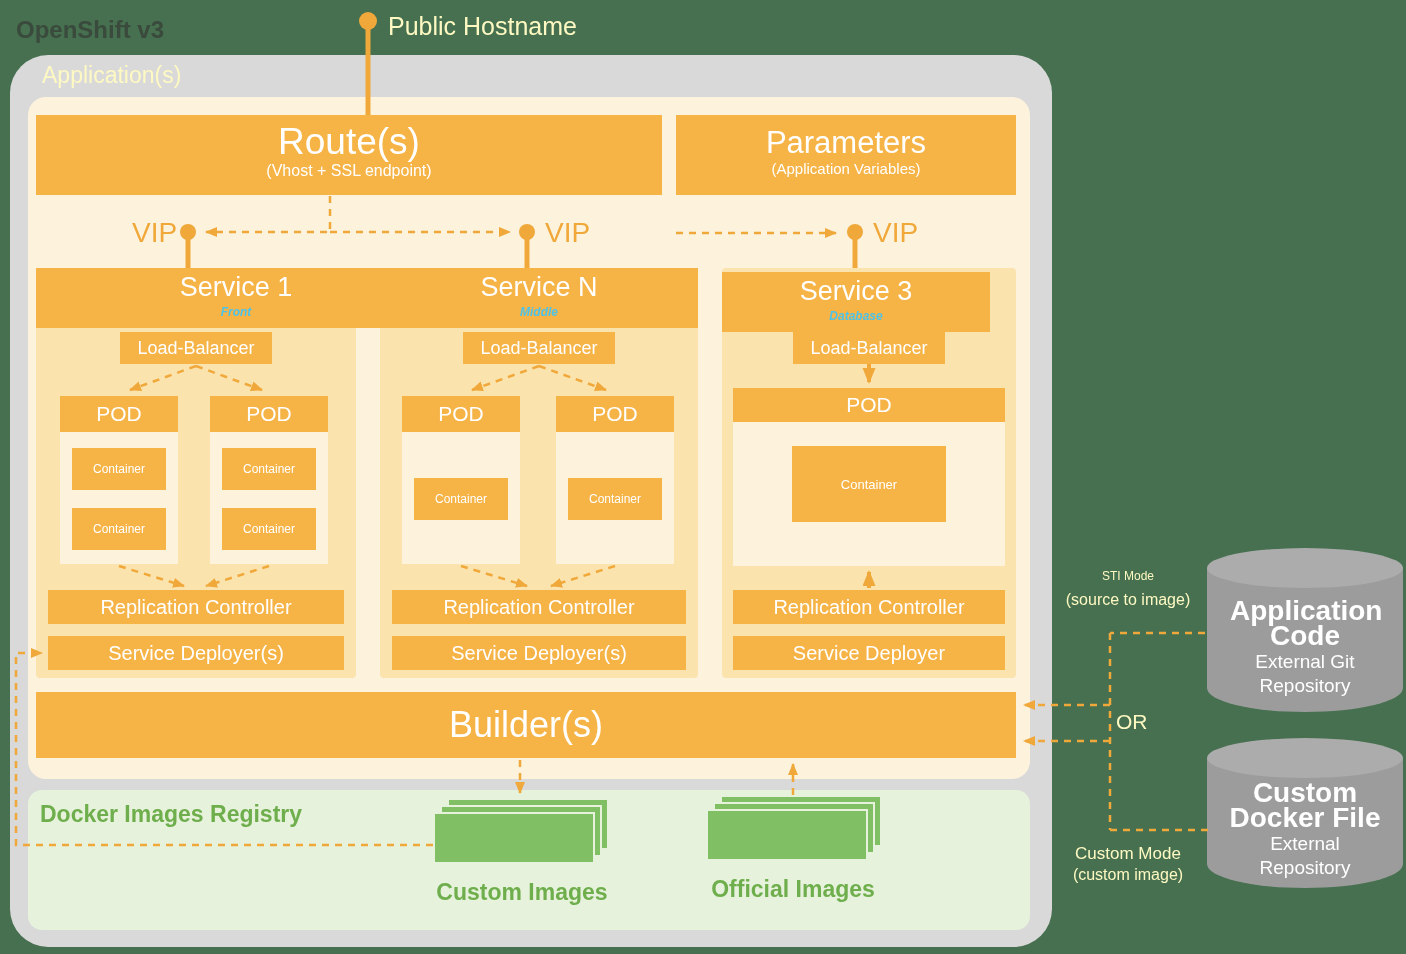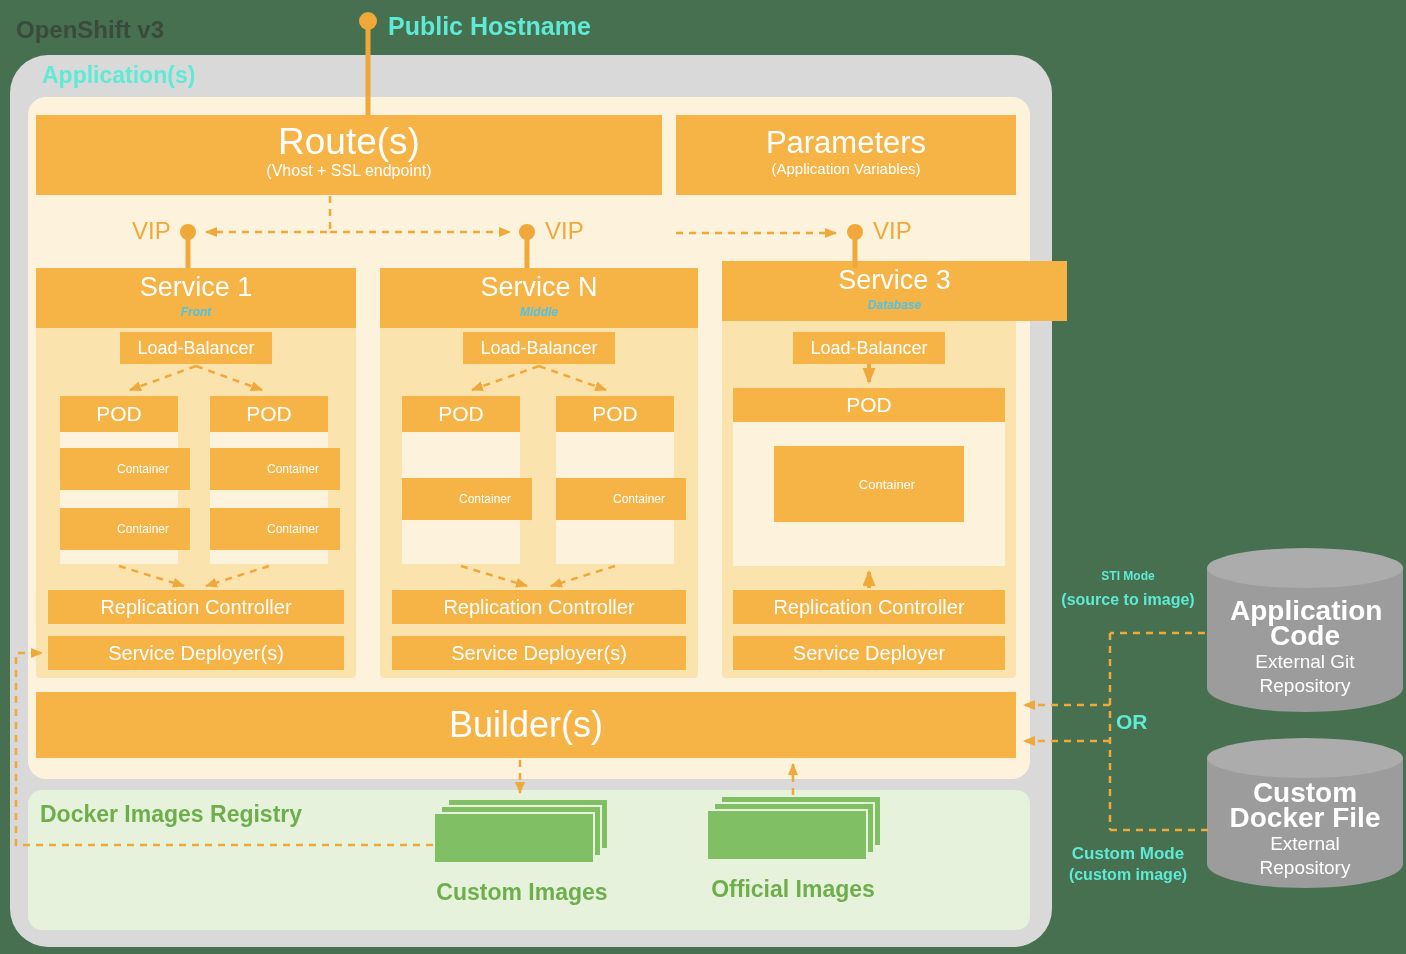--- a/index.html
+++ b/index.html
@@ -17,29 +17,29 @@
   .obox{position:absolute;background:#F6B346;color:#fff;text-align:center;}
   .route-title{font-size:37px;margin-top:7px;line-height:40px;}
   .route-sub{font-size:16px;line-height:18px;}
   .param-title{font-size:31px;margin-top:11px;line-height:34px;}
   .param-sub{font-size:15px;line-height:18px;}
   .svc-name{font-size:27px;line-height:30px;margin-top:4px;}
   .svc-tier{font-size:12px;line-height:20px;font-style:italic;font-weight:bold;color:#4EC3E8;}
   .lb{line-height:32px;font-size:18px;}
   .pod{position:absolute;background:#FDF3DD;}
   .pod-head{background:#F6B346;color:#fff;text-align:center;line-height:36px;font-size:21px;}
-  .container-box{width:94px;height:42px;margin:8px auto;background:#F6B346;color:#fff;display:flex;align-items:center;justify-content:center;font-size:12px;padding-left:36px;}
+  .container-box{width:94px;height:42px;margin:8px auto;background:#F6B346;color:#fff;display:flex;align-items:center;justify-content:center;font-size:12px;}
   .container-big{width:154px;height:76px;font-size:13px;}
   .bar{line-height:34px;font-size:20px;}
   .builder{line-height:66px;font-size:36px;}
   
   .lbl{position:absolute;white-space:nowrap;}
-  .orange-bold{color:#5eead4;font-weight:bold;}
+  .orange-bold{color:#fef9c3;font-weight:normal;}
   .title-txt{color:#3A4A3C;font-weight:bold;font-size:24px;}
-  .vip{font-size:24px;color:#F0A83A;}
+  .vip{font-size:28px;color:#F0A83A;}
   .green-bold{color:#6FAE4C;font-weight:bold;font-size:23px;}
   .center{text-align:center;}
   
   .img-stack{position:absolute;width:176px;height:66px;}
   .img-layer{position:absolute;width:158px;height:48px;background:#80BF63;border:2px solid #E6F2DB;}
   .l1{left:14px;top:0;}
   .l2{left:7px;top:7px;}
   .l3{left:0;top:14px;}
   
   .cylinder{position:absolute;width:196px;color:#fff;text-align:center;}
@@ -73,21 +73,21 @@
   </div>
   <div class="obox" style="left:676px;top:115px;width:340px;height:80px;">
     <div class="param-title">Parameters</div>
     <div class="param-sub">(Application Variables)</div>
   </div>
 
   <div class="lbl vip" style="left:132px;top:217px;">VIP</div>
   <div class="lbl vip" style="left:545px;top:217px;">VIP</div>
   <div class="lbl vip" style="left:873px;top:217px;">VIP</div>
 
-  <div class="obox" style="left:36px;top:268px;width:320px;height:60px;">
+  <div class="obox" style="left:36px;top:268px;width:320px;height:60px;padding-left:40px;">
     <div class="svc-name">Service 1</div>
     <div class="svc-tier">Front</div>
   </div>
   <div class="obox lb" style="left:120px;top:332px;width:152px;height:32px;">Load-Balancer</div>
 
   <div class="pod" style="left:60px;top:396px;width:118px;height:168px;">
     <div class="pod-head">POD</div>
     <div class="container-box" style="margin-top:16px;">Container</div>
     <div class="container-box" style="margin-top:18px;">Container</div>
   </div>
@@ -111,21 +111,21 @@
     <div class="container-box" style="margin-top:46px;">Container</div>
   </div>
   <div class="pod" style="left:556px;top:396px;width:118px;height:168px;">
     <div class="pod-head">POD</div>
     <div class="container-box" style="margin-top:46px;">Container</div>
   </div>
 
   <div class="obox bar" style="left:392px;top:590px;width:294px;height:34px;">Replication Controller</div>
   <div class="obox bar" style="left:392px;top:636px;width:294px;height:34px;">Service Deployer(s)</div>
 
-  <div class="obox" style="left:722px;top:261px;width:345px;height:60px;">
+  <div class="obox" style="left:722px;top:272px;width:268px;height:60px;">
     <div class="svc-name">Service 3</div>
     <div class="svc-tier">Database</div>
   </div>
   <div class="obox lb" style="left:793px;top:332px;width:152px;height:32px;">Load-Balancer</div>
 
   <div class="pod" style="left:733px;top:388px;width:272px;height:178px;">
     <div class="pod-head" style="line-height:34px;">POD</div>
     <div class="container-box container-big" style="margin-top:24px;">Container</div>
   </div>
 

